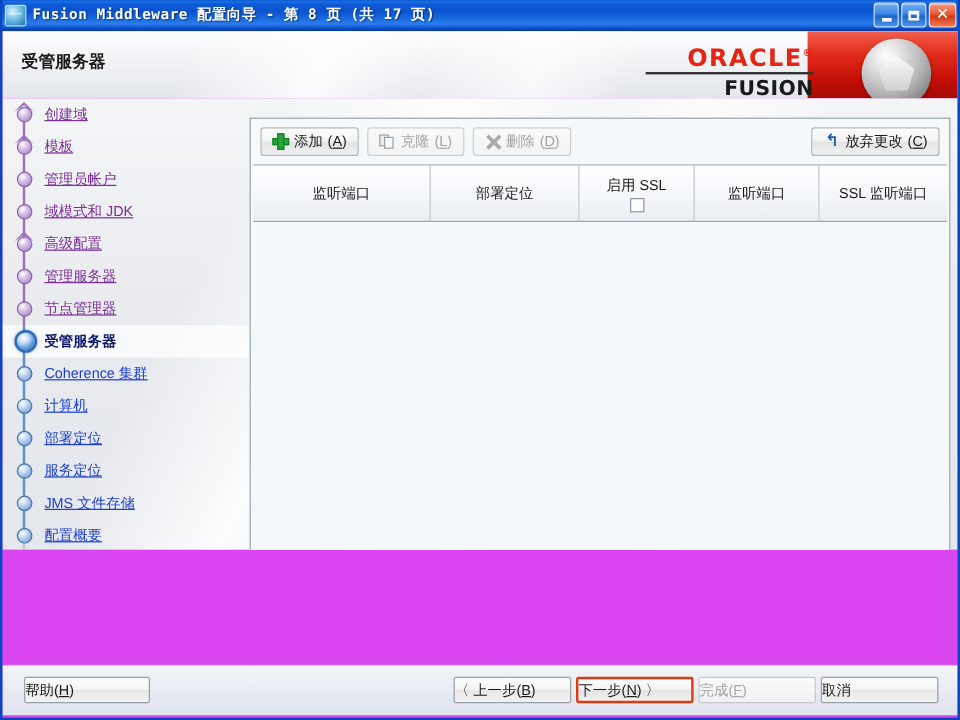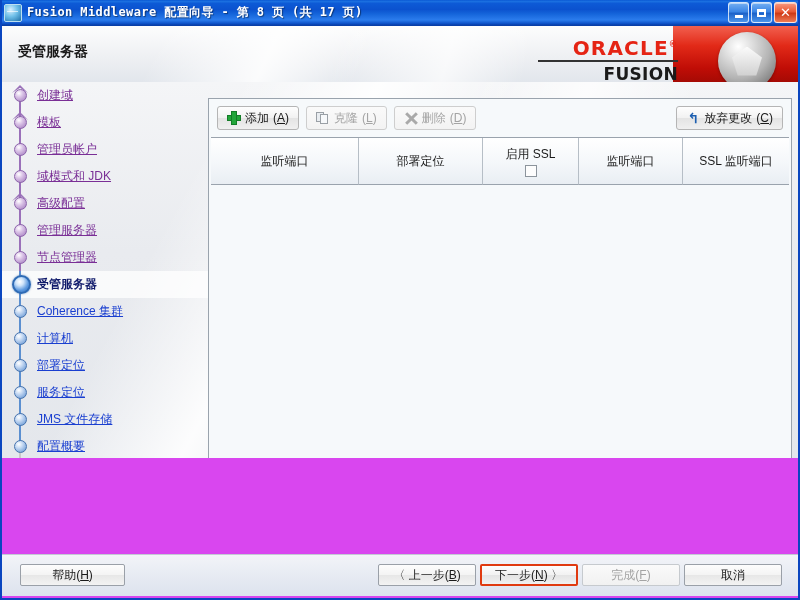--- a/index.html
+++ b/index.html
@@ -268,21 +268,21 @@
 
   
   .bottombar {
     position: absolute; left: 2px; top: 554px; width: 796px; height: 42px;
     background: linear-gradient(to bottom, #f2f4f8 0%, #e6eaf2 55%, #dde3ee 100%);
     border-top: 1px solid #c3c9d4;
     box-sizing: border-box;
   }
   .btn {
     position: absolute; height: 22px; box-sizing: border-box;
-    display: flex; align-items: center; justify-content: center;
+    display: flex; align-items: center; 
     font-size: 12px; color: #1a1a1a; white-space: nowrap;
     border: 1px solid #9aa0a8; border-radius: 2px;
     background: linear-gradient(to bottom, #fdfdfd 0%, #f4f4f4 48%, #e7e7e7 52%, #f3f3f3 100%);
   }
   .btn.focus {
     border: 2px solid #e03a10;
     background: linear-gradient(to bottom, #fdfdfd 0%, #f2f2f2 48%, #e4e4e4 52%, #f1f1f1 100%);
   }
   .btn.disabled { color: #a4a4a4; border-color: #c6cace;
     background: linear-gradient(to bottom, #fafafa 0%, #f1f1f1 100%); }

